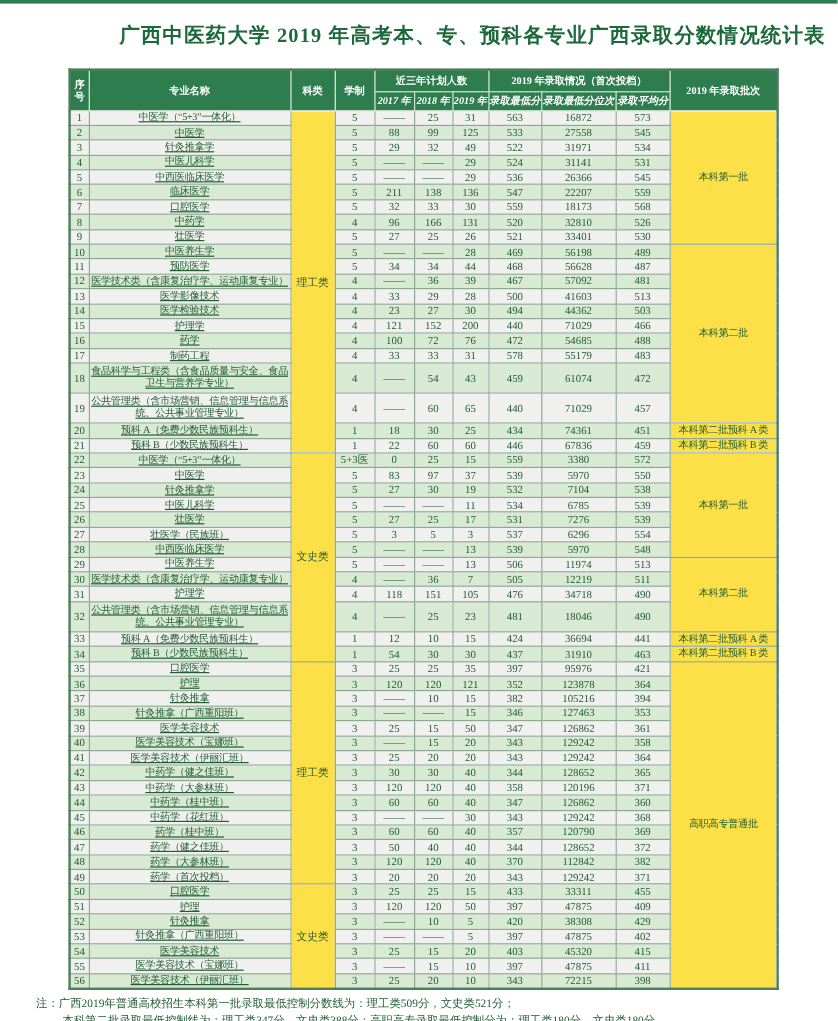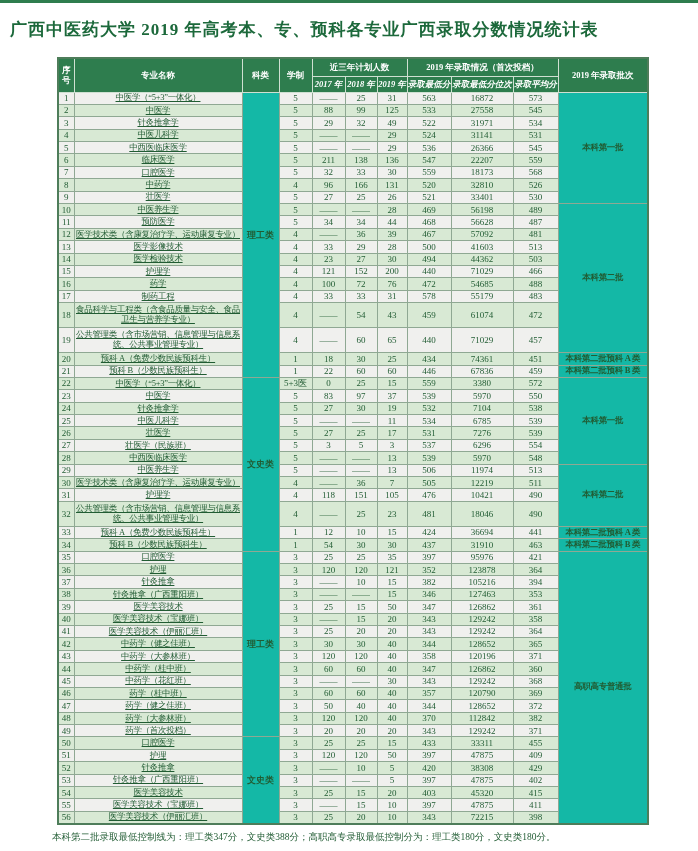--- a/index.html
+++ b/index.html
@@ -7,21 +7,21 @@
     width:698px;height:851px;
     background:#ffffff;
     border-top:3px solid #2e7d4e;
     font-family:"Liberation Serif","DejaVu Serif",serif;
     color:#215c33;
     position:relative;
     box-sizing:border-box;
   }
   .title{
     margin:15px 10px 10px 10px;
-    text-align:left;
+    text-align:right;
     font-size:17px;
     font-weight:bold;
     color:#1c693b;
     letter-spacing:1px;
     font-family:"Liberation Serif","DejaVu Serif",serif;
   }
   table.stats{
     border-collapse:collapse;
     table-layout:fixed;
     width:590px;
@@ -44,21 +44,21 @@
     border:1px solid #8fa893;
     padding:0 1px;
     text-align:center;
     line-height:1.15;
     overflow:hidden;
   }
   tr.r-normal{height:12.4px;}
   tr.r-tall{height:25px;}
   tr.odd  td.striped{background:#f0f0ee;}
   tr.even td.striped{background:#d8e9d4;}
-  td.merged{background:#14b8a6;font-size:9px;font-weight:bold;}
+  td.merged{background:#fde047;font-size:9px;}
   td.cell-major{font-size:8.5px;letter-spacing:-0.3px;text-decoration:underline;}
   td.cell-batch{font-size:8.5px;letter-spacing:-0.3px;}
   .notes{
     margin:5px 0 0 30px;
     font-size:9.5px;
     line-height:1.55;
     color:#215c33;
   }
   .notes .line2{margin-left:22px;}
   thead tr.grp{height:18px;}
@@ -442,21 +442,21 @@
         <td class="cell-score striped">511</td>
       </tr>
       <tr class="r-normal odd">
         <td class="cell-no striped">31</td>
         <td class="cell-major striped">护理学</td>
         <td class="cell-xuezhi striped">4</td>
         <td class="cell-plan striped">118</td>
         <td class="cell-plan striped">151</td>
         <td class="cell-plan striped">105</td>
         <td class="cell-score striped">476</td>
-        <td class="cell-rank striped">10421</td>
+        <td class="cell-rank striped">34718</td>
         <td class="cell-score striped">490</td>
       </tr>
       <tr class="r-tall even">
         <td class="cell-no striped">32</td>
         <td class="cell-major striped">公共管理类（含市场营销、信息管理与信息系统、公共事业管理专业）</td>
         <td class="cell-xuezhi striped">4</td>
         <td class="cell-plan striped">——</td>
         <td class="cell-plan striped">25</td>
         <td class="cell-plan striped">23</td>
         <td class="cell-score striped">481</td>
@@ -729,14 +729,15 @@
         <td class="cell-plan striped">20</td>
         <td class="cell-plan striped">10</td>
         <td class="cell-score striped">343</td>
         <td class="cell-rank striped">72215</td>
         <td class="cell-score striped">398</td>
       </tr>
     </tbody>
 </table>
 
 <div class="notes">
+  <div class="line1">注：广西2019年普通高校招生本科第一批录取最低控制分数线为：理工类509分，文史类521分；</div>
   <div class="line2">本科第二批录取最低控制线为：理工类347分，文史类388分；高职高专录取最低控制分为：理工类180分，文史类180分。</div>
 </div>
 
 </body></html>

